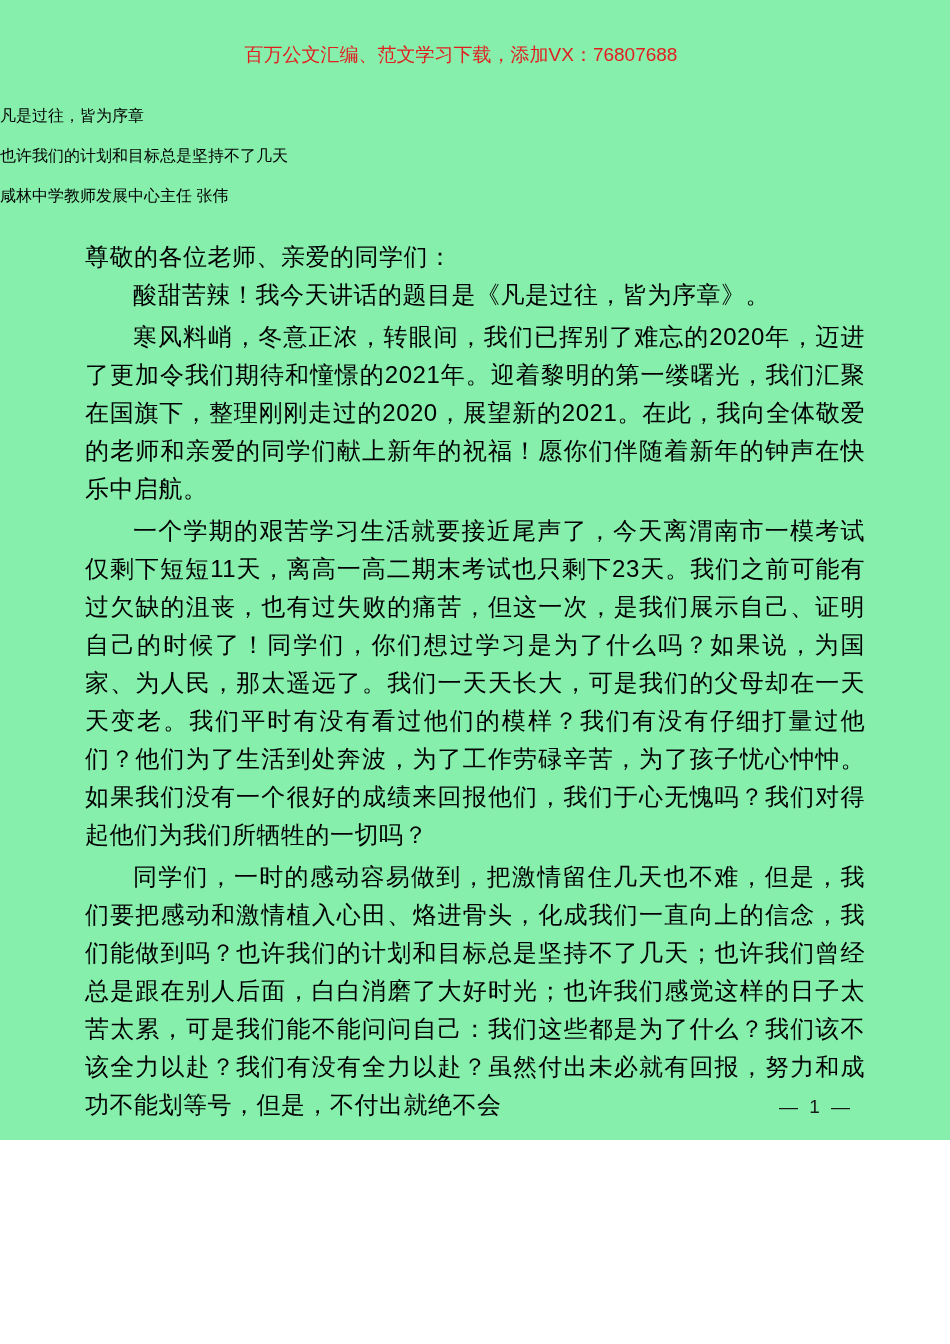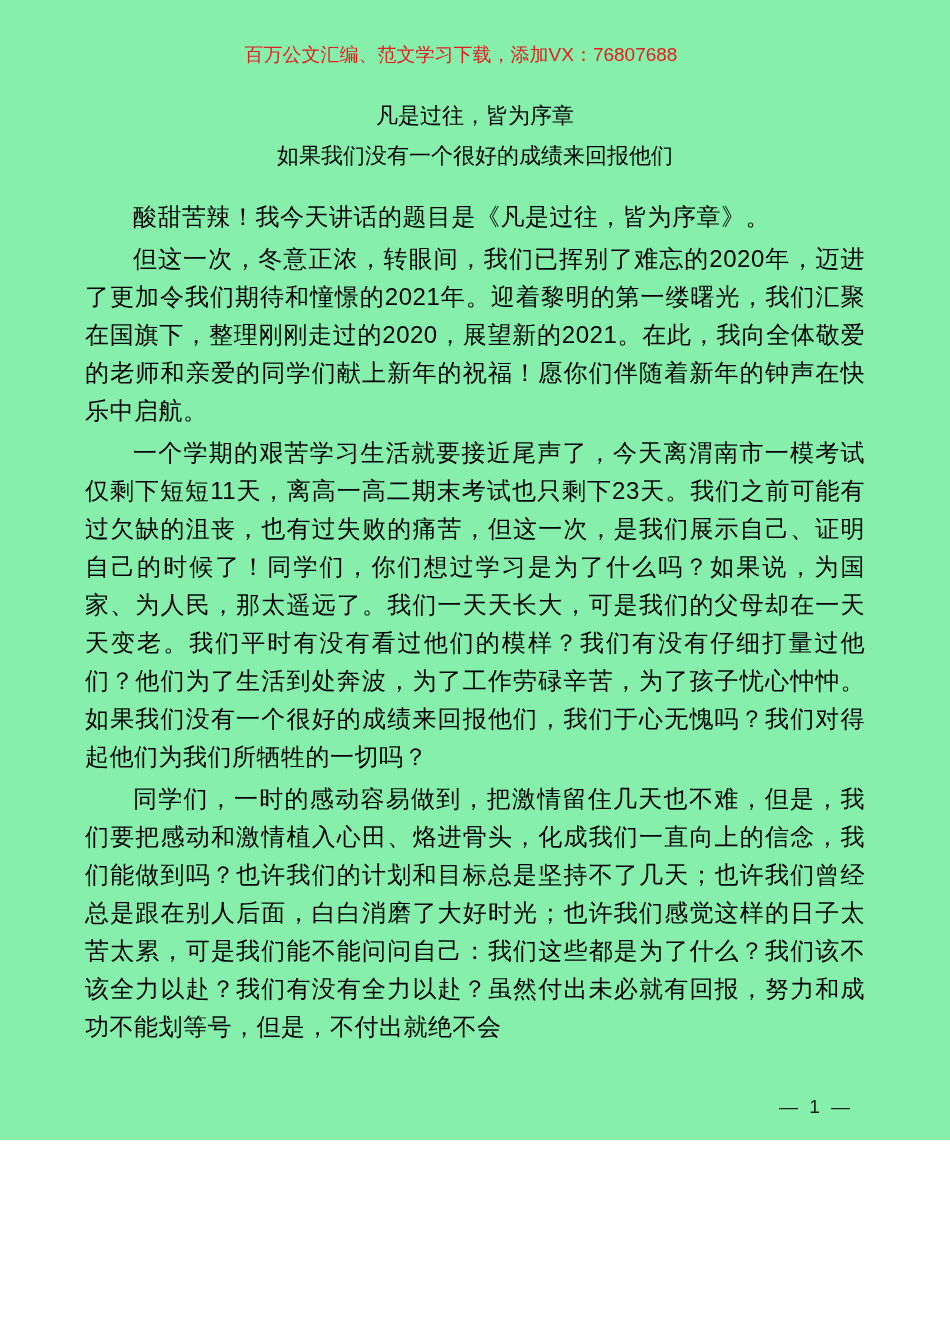--- a/index.html
+++ b/index.html
@@ -20,22 +20,22 @@
     margin-top: 42px;
     text-align: center;
     font-size: 19px;
     line-height: 26px;
     color: #e01f1f;
     transform: translateX(-14px);
     white-space: nowrap;
   }
   .title-block {
     margin-top: 28px;
-    text-align: center;
-    font-size: 22px;
+    text-align: left;
+    font-size: 16px;
     line-height: 40px;
   }
   .t-line {
     white-space: pre;
   }
   .content {
     margin: 22px 85px 0 85px;
     font-size: 24px;
     line-height: 38px;
     letter-spacing: 0.5px;
@@ -60,25 +60,27 @@
 </style>
 </head>
 <body>
 
 <div class="page">
 
   <div class="watermark" style="color: rgb(224, 31, 31);">百万公文汇编、范文学习下载，添加VX：76807688</div>
 
   <div class="title-block">
     <div class="t-line">凡是过往，皆为序章</div>
-    <div class="t-line">如果我们没有一个很好的成绩来回报他们</div>
+    <div class="t-line">也许我们的计划和目标总是坚持不了几天</div>
+    <div class="t-line">咸林中学教师发展中心主任 张伟</div>
   </div>
 
   <div class="content">
+    <p class="salutation">尊敬的各位老师、亲爱的同学们：</p>
     <p class="para">酸甜苦辣！我今天讲话的题目是《凡是过往，皆为序章》。</p>
-    <p class="para">但这一次，冬意正浓，转眼间，我们已挥别了难忘的2020年，迈进了更加令我们期待和憧憬的2021年。迎着黎明的第一缕曙光，我们汇聚在国旗下，整理刚刚走过的2020，展望新的2021。在此，我向全体敬爱的老师和亲爱的同学们献上新年的祝福！愿你们伴随着新年的钟声在快乐中启航。</p>
+    <p class="para">寒风料峭，冬意正浓，转眼间，我们已挥别了难忘的2020年，迈进了更加令我们期待和憧憬的2021年。迎着黎明的第一缕曙光，我们汇聚在国旗下，整理刚刚走过的2020，展望新的2021。在此，我向全体敬爱的老师和亲爱的同学们献上新年的祝福！愿你们伴随着新年的钟声在快乐中启航。</p>
     <p class="para">一个学期的艰苦学习生活就要接近尾声了，今天离渭南市一模考试仅剩下短短11天，离高一高二期末考试也只剩下23天。我们之前可能有过欠缺的沮丧，也有过失败的痛苦，但这一次，是我们展示自己、证明自己的时候了！同学们，你们想过学习是为了什么吗？如果说，为国家、为人民，那太遥远了。我们一天天长大，可是我们的父母却在一天天变老。我们平时有没有看过他们的模样？我们有没有仔细打量过他们？他们为了生活到处奔波，为了工作劳碌辛苦，为了孩子忧心忡忡。如果我们没有一个很好的成绩来回报他们，我们于心无愧吗？我们对得起他们为我们所牺牲的一切吗？</p>
     <p class="para">同学们，一时的感动容易做到，把激情留住几天也不难，但是，我们要把感动和激情植入心田、烙进骨头，化成我们一直向上的信念，我们能做到吗？也许我们的计划和目标总是坚持不了几天；也许我们曾经总是跟在别人后面，白白消磨了大好时光；也许我们感觉这样的日子太苦太累，可是我们能不能问问自己：我们这些都是为了什么？我们该不该全力以赴？我们有没有全力以赴？虽然付出未必就有回报，努力和成功不能划等号，但是，不付出就绝不会</p>
   </div>
 
   <div class="footer">— 1 —</div>
 
 </div>
 
 </body></html>

